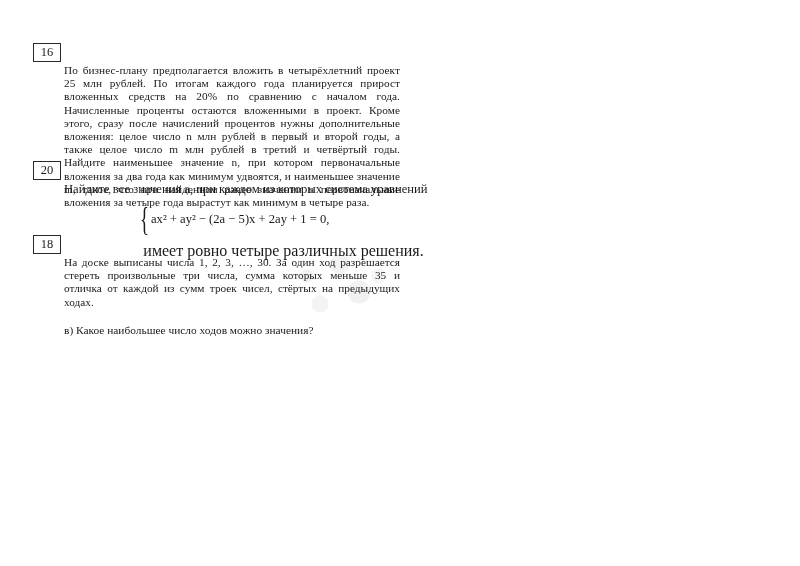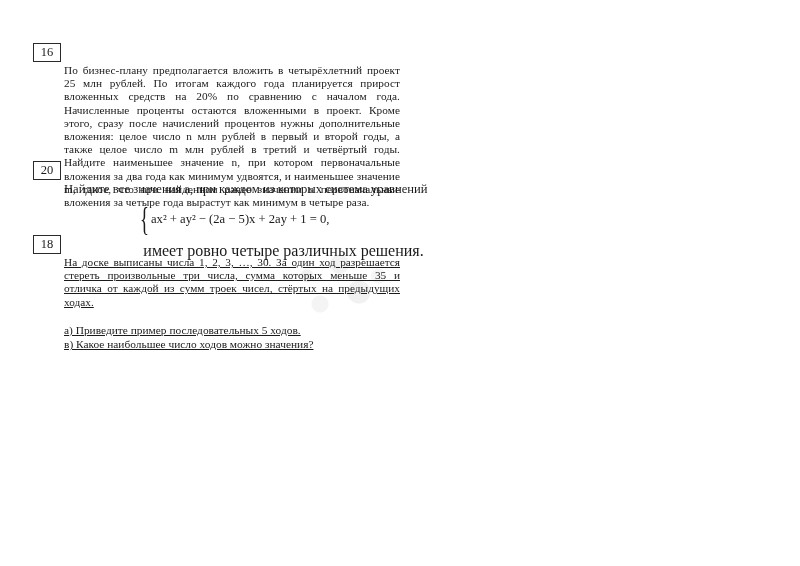--- a/index.html
+++ b/index.html
@@ -117,21 +117,21 @@
   .t18-line3 {
     margin-top: 9px;
     margin-left: 39px;
     font-size: 16px;
     line-height: 15px;
     text-align: center;
   }
 
   
   #task19 { left: 33px; top: 219px; width: 430px; }
-  #task19 .task-body { width: 336px; text-decoration: underline; }
+  #task19 .task-body { width: 336px; }
   .t19-intro {
     font-size: 11.3px;
     line-height: 13.2px;
     text-align: justify;
     text-justify: inter-word;
   }
   .t19-items {
     margin-top: 14px;
     font-size: 11.4px;
     line-height: 14.2px;
@@ -162,19 +162,18 @@
       </div>
       <div class="t18-line3">имеет ровно четыре различных решения.</div>
     </div>
   </div>
 
   <div class="task" id="task19">
     <div class="task-num">18</div>
     <div class="task-body">
       <div class="t19-intro">На доске выписаны числа 1, 2, 3, …, 30. За один ход разрешается стереть произвольные три числа, сумма которых меньше 35 и отличка от каждой из сумм троек чисел, стёртых на предыдущих ходах.</div>
       <div class="t19-items">
-        <div>а) Приведите пример последовательных 5 ходов.</div>
         <div>в) Какое наибольшее число ходов можно значения?</div>
       </div>
     </div>
   </div>
 
 </div>
 
 </body></html>

